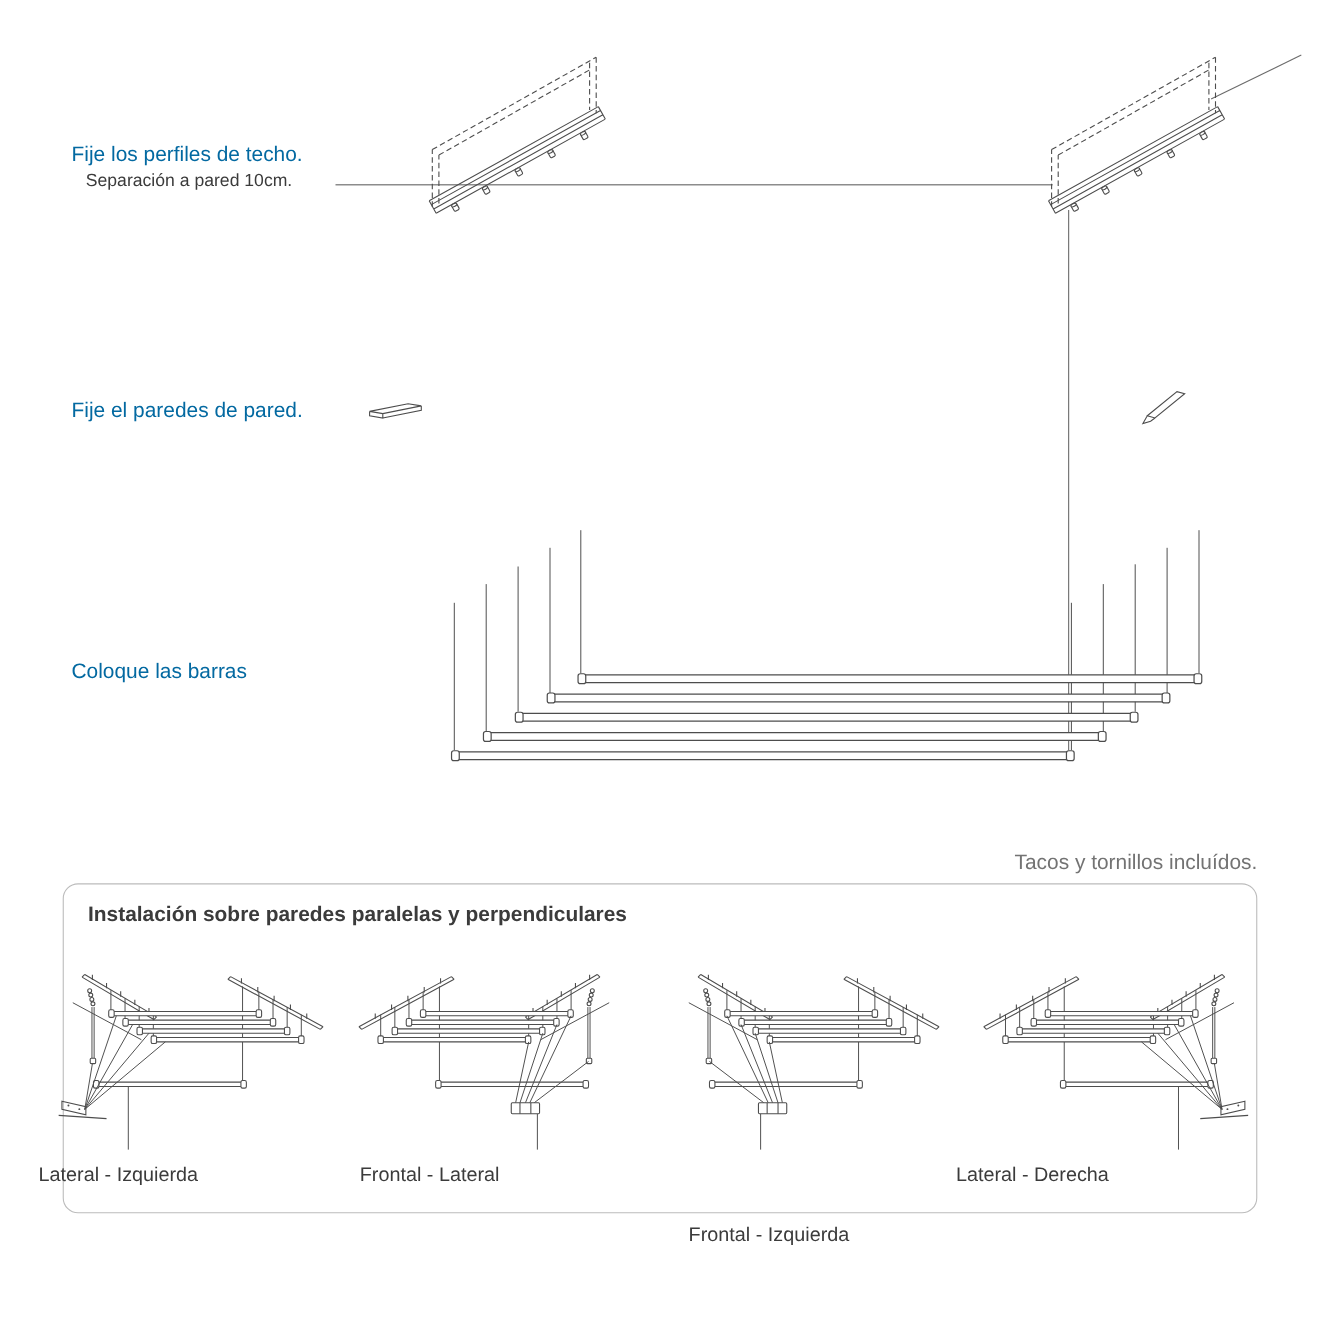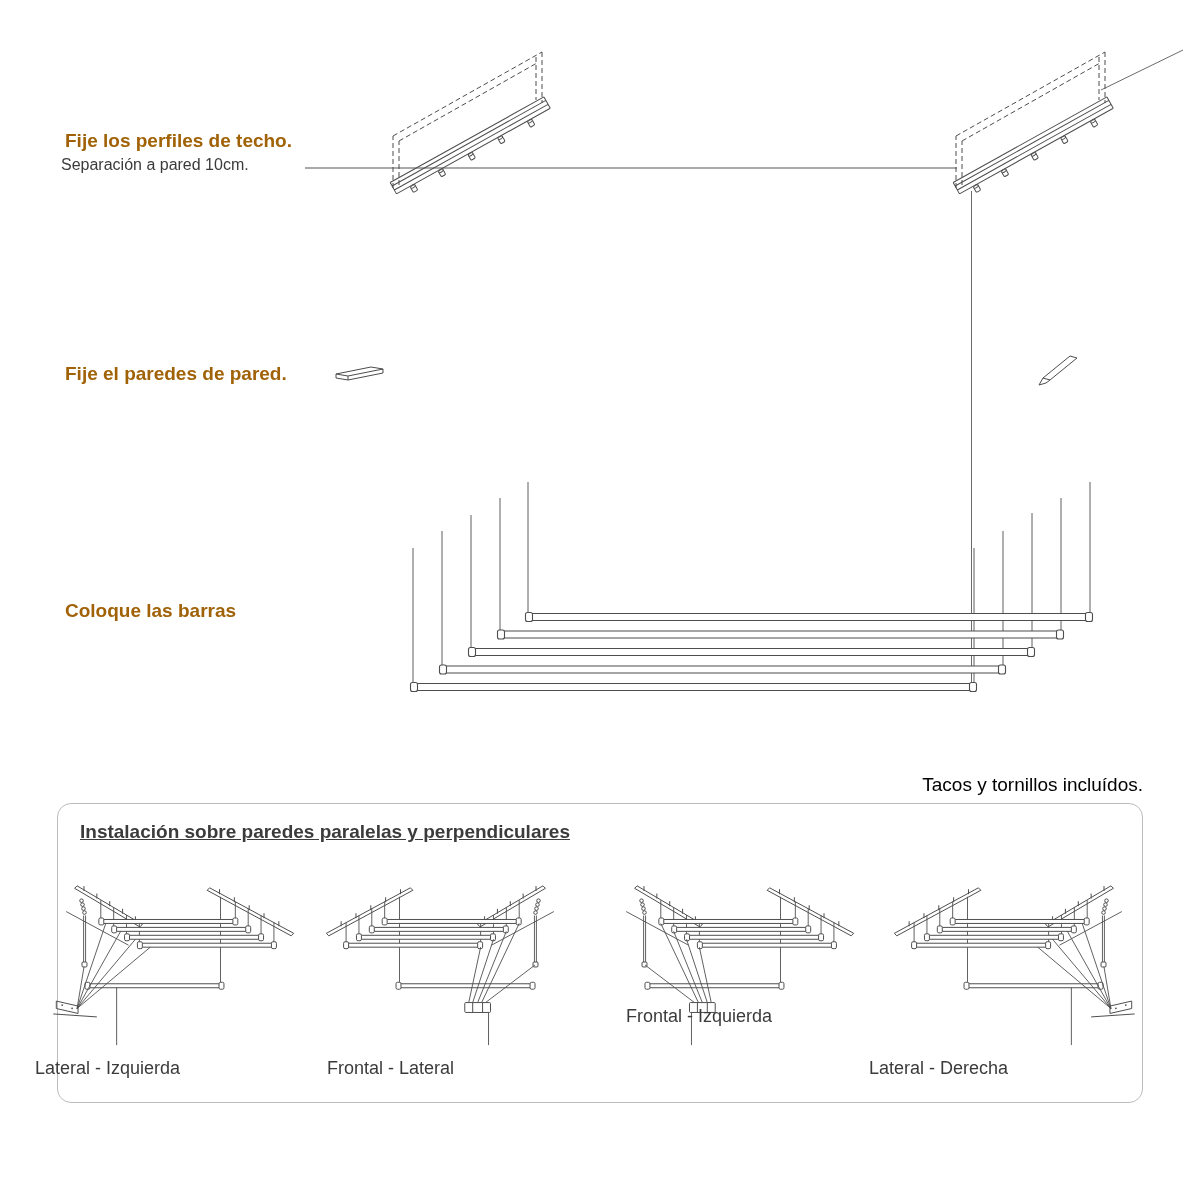--- a/index.html
+++ b/index.html
@@ -1,24 +1,24 @@
 <!DOCTYPE html>
 <html><head>
 <meta charset="utf-8">
 <style>
   html,body{margin:0;padding:0;background:#fff;}
   .canvas{position:relative;width:1200px;height:1200px;background:#ffffff;overflow:hidden;
           font-family:"Liberation Sans",sans-serif;color:#3b3b3b;}
   .abs{position:absolute;white-space:nowrap;}
-  .h1{font-size:19px;font-weight:bold;color:#a16207;}
+  .h1{font-size:19px;font-weight:normal;color:#0369a1;}
   .sub{font-size:16px;color:#3b3b3b;}
-  .note{font-size:19px;color:#000000;}
+  .note{font-size:19px;color:#737373;}
   .panel{position:absolute;left:57px;top:803px;width:1086px;height:300px;
          border:1.5px solid #bcbcbc;border-radius:14px;box-sizing:border-box;}
-  .panel-title{font-size:19px;font-weight:bold;text-decoration:underline;}
+  .panel-title{font-size:19px;font-weight:bold;}
   .variant-label{font-size:18px;width:250px;}
   svg{display:block;}
 </style>
 </head>
 <body>
 
 <div class="canvas">
 
   <svg width="0" height="0" style="position:absolute" aria-hidden="true">
     <defs>
@@ -140,21 +140,21 @@
         <rect x="439.5" y="665" width="7" height="9" rx="2"></rect>
           <rect x="998.5" y="665" width="7" height="9" rx="2"></rect>
         <rect x="413" y="683.5" width="560" height="7" rx="3"></rect>
         <rect x="410.5" y="682.5" width="7" height="9" rx="2"></rect>
           <rect x="969.5" y="682.5" width="7" height="9" rx="2"></rect>
       </g>
     </g>
   </svg>
 
   <div class="abs h1" style="left:65px;top:130px">Fije los perfiles de techo.</div>
-  <div class="abs sub" style="left:61px;top:156px">Separación a pared 10cm.</div>
+  <div class="abs sub" style="left:78px;top:156px">Separación a pared 10cm.</div>
   <div class="abs h1" style="left:65px;top:363px">Fije el paredes de pared.</div>
   <div class="abs h1" style="left:65px;top:600px">Coloque las barras</div>
   <div class="abs note" style="right:57px;top:774px">Tacos y tornillos incluídos.</div>
 
   <div class="panel"></div>
   <div class="abs panel-title" style="left:80px;top:821px">Instalación sobre paredes paralelas y perpendiculares</div>
 
   <svg class="abs" style="left:50px;top:872px" width="250" height="183" viewBox="0 0 250 185">
     <use href="#mini-lateral" xlink:href="#mini-lateral"></use>
   </svg>
@@ -170,16 +170,16 @@
   </svg>
 
   <svg class="abs" style="left:888px;top:872px" width="250" height="183" viewBox="0 0 250 185">
     <g transform="translate(250,0) scale(-1,1)">
         <use href="#mini-lateral" xlink:href="#mini-lateral"></use>
       </g>
   </svg>
 
   <div class="abs variant-label" style="left:35px;top:1058px">Lateral - Izquierda</div>
   <div class="abs variant-label" style="left:327px;top:1058px">Frontal - Lateral</div>
-  <div class="abs variant-label" style="left:626px;top:1006px">Frontal - Izquierda</div>
+  <div class="abs variant-label" style="left:626px;top:1112px">Frontal - Izquierda</div>
   <div class="abs variant-label" style="left:869px;top:1058px">Lateral - Derecha</div>
 
 </div>
 
 </body></html>

